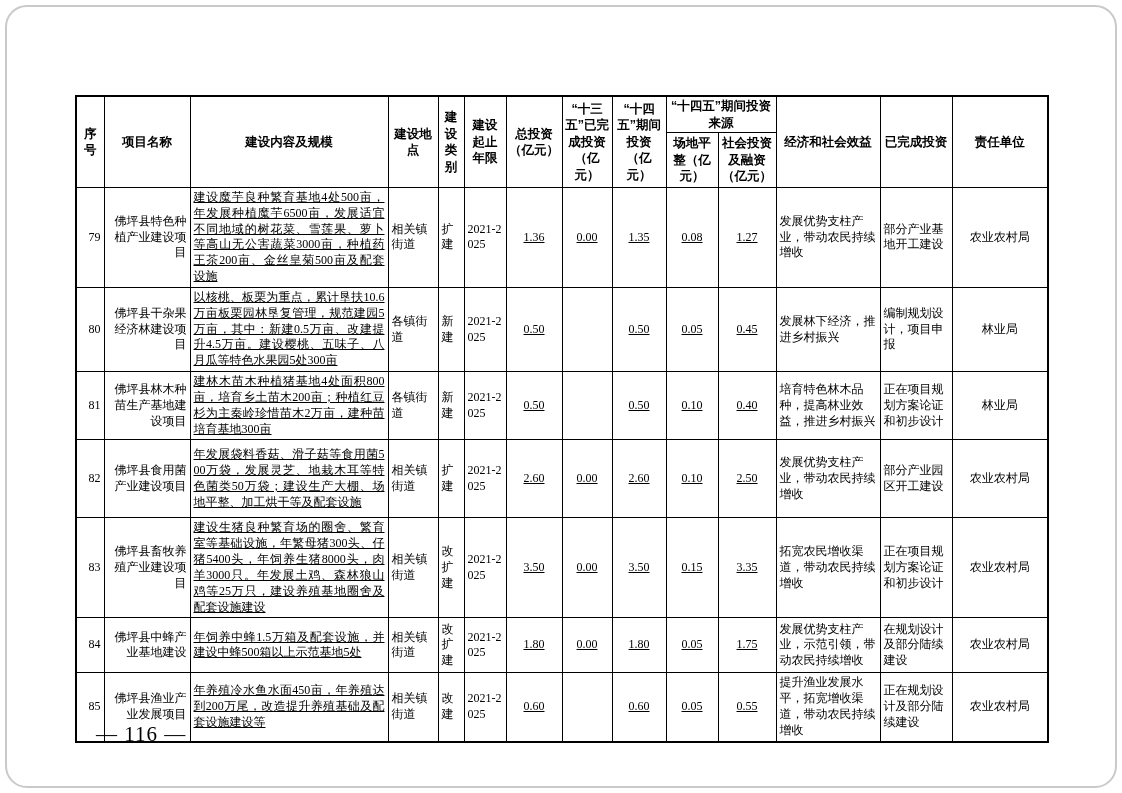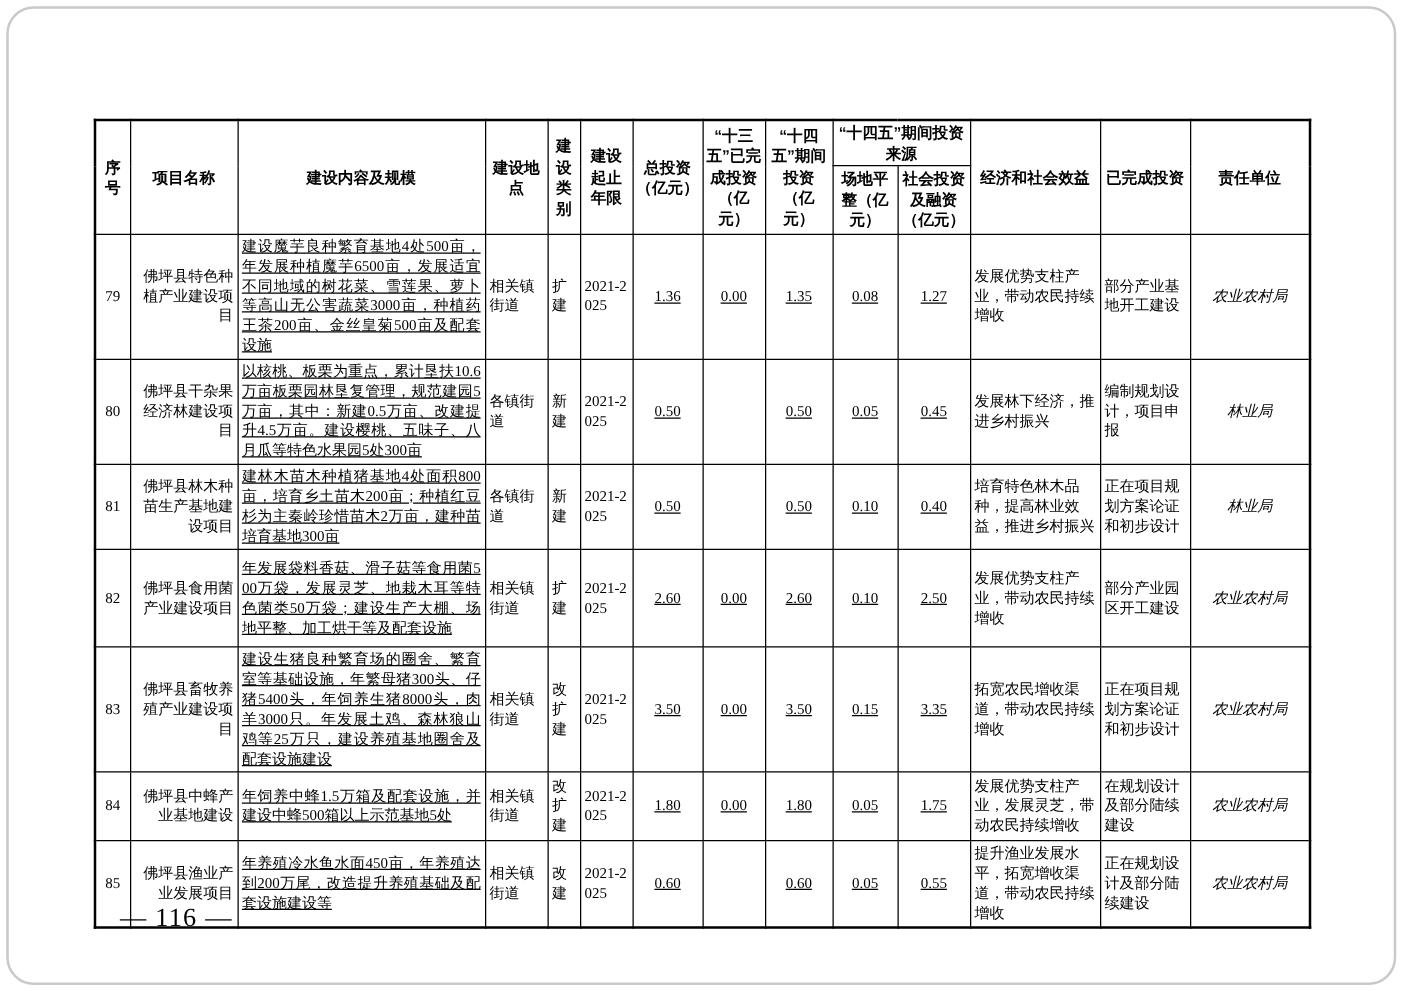--- a/index.html
+++ b/index.html
@@ -33,27 +33,27 @@
     overflow:hidden;
   }
   table.proj th{
     font-family:"Liberation Sans","DejaVu Sans",sans-serif;
     font-weight:bold;
     font-size:12.5px;
     text-align:center;
     padding:1px 2px;
   }
   table.proj td{font-size:12px;}
-  td.c-no{text-align:center;}
+  td.c-no{text-align:right;}
   td.c-name{text-align:right;}
   td.c-content{text-align:justify;text-justify:inter-ideograph;text-decoration:underline;}
   td.c-loc,td.c-cat,td.c-years{text-align:left;}
   td.c-num{text-align:center;font-family:"Liberation Serif","DejaVu Serif",serif;text-decoration:underline;}
   td.c-benefit,td.c-progress{text-align:left;}
-  td.c-unit{text-align:center;font-style:italic;}
+  td.c-unit{text-align:center;}
   tr.h-top{height:28px;}
   tr.h-bottom{height:55px;}
   tr.r79{height:87px;}
   tr.r80{height:77px;}
   tr.r81{height:68px;}
   tr.r82{height:78px;}
   tr.r83{height:77px;}
   tr.r84{height:55px;}
   tr.r85{height:68px;}
   #footer-pagenum{
@@ -193,21 +193,21 @@
         <td class="c-name">佛坪县中蜂产业基地建设</td>
         <td class="c-content">年饲养中蜂1.5万箱及配套设施，并建设中蜂500箱以上示范基地5处</td>
         <td class="c-loc">相关镇街道</td>
         <td class="c-cat">改扩建</td>
         <td class="c-years">2021-2025</td>
         <td class="c-num">1.80</td>
         <td class="c-num">0.00</td>
         <td class="c-num">1.80</td>
         <td class="c-num">0.05</td>
         <td class="c-num">1.75</td>
-        <td class="c-benefit">发展优势支柱产业，发展灵芝，带动农民持续增收</td>
+        <td class="c-benefit">发展优势支柱产业，示范引领，带动农民持续增收</td>
         <td class="c-progress">在规划设计及部分陆续建设</td>
         <td class="c-unit">农业农村局</td>
       </tr>
       <tr class="r85">
         <td class="c-no">85</td>
         <td class="c-name">佛坪县渔业产业发展项目</td>
         <td class="c-content">年养殖冷水鱼水面450亩，年养殖达到200万尾，改造提升养殖基础及配套设施建设等</td>
         <td class="c-loc">相关镇街道</td>
         <td class="c-cat">改建</td>
         <td class="c-years">2021-2025</td>

